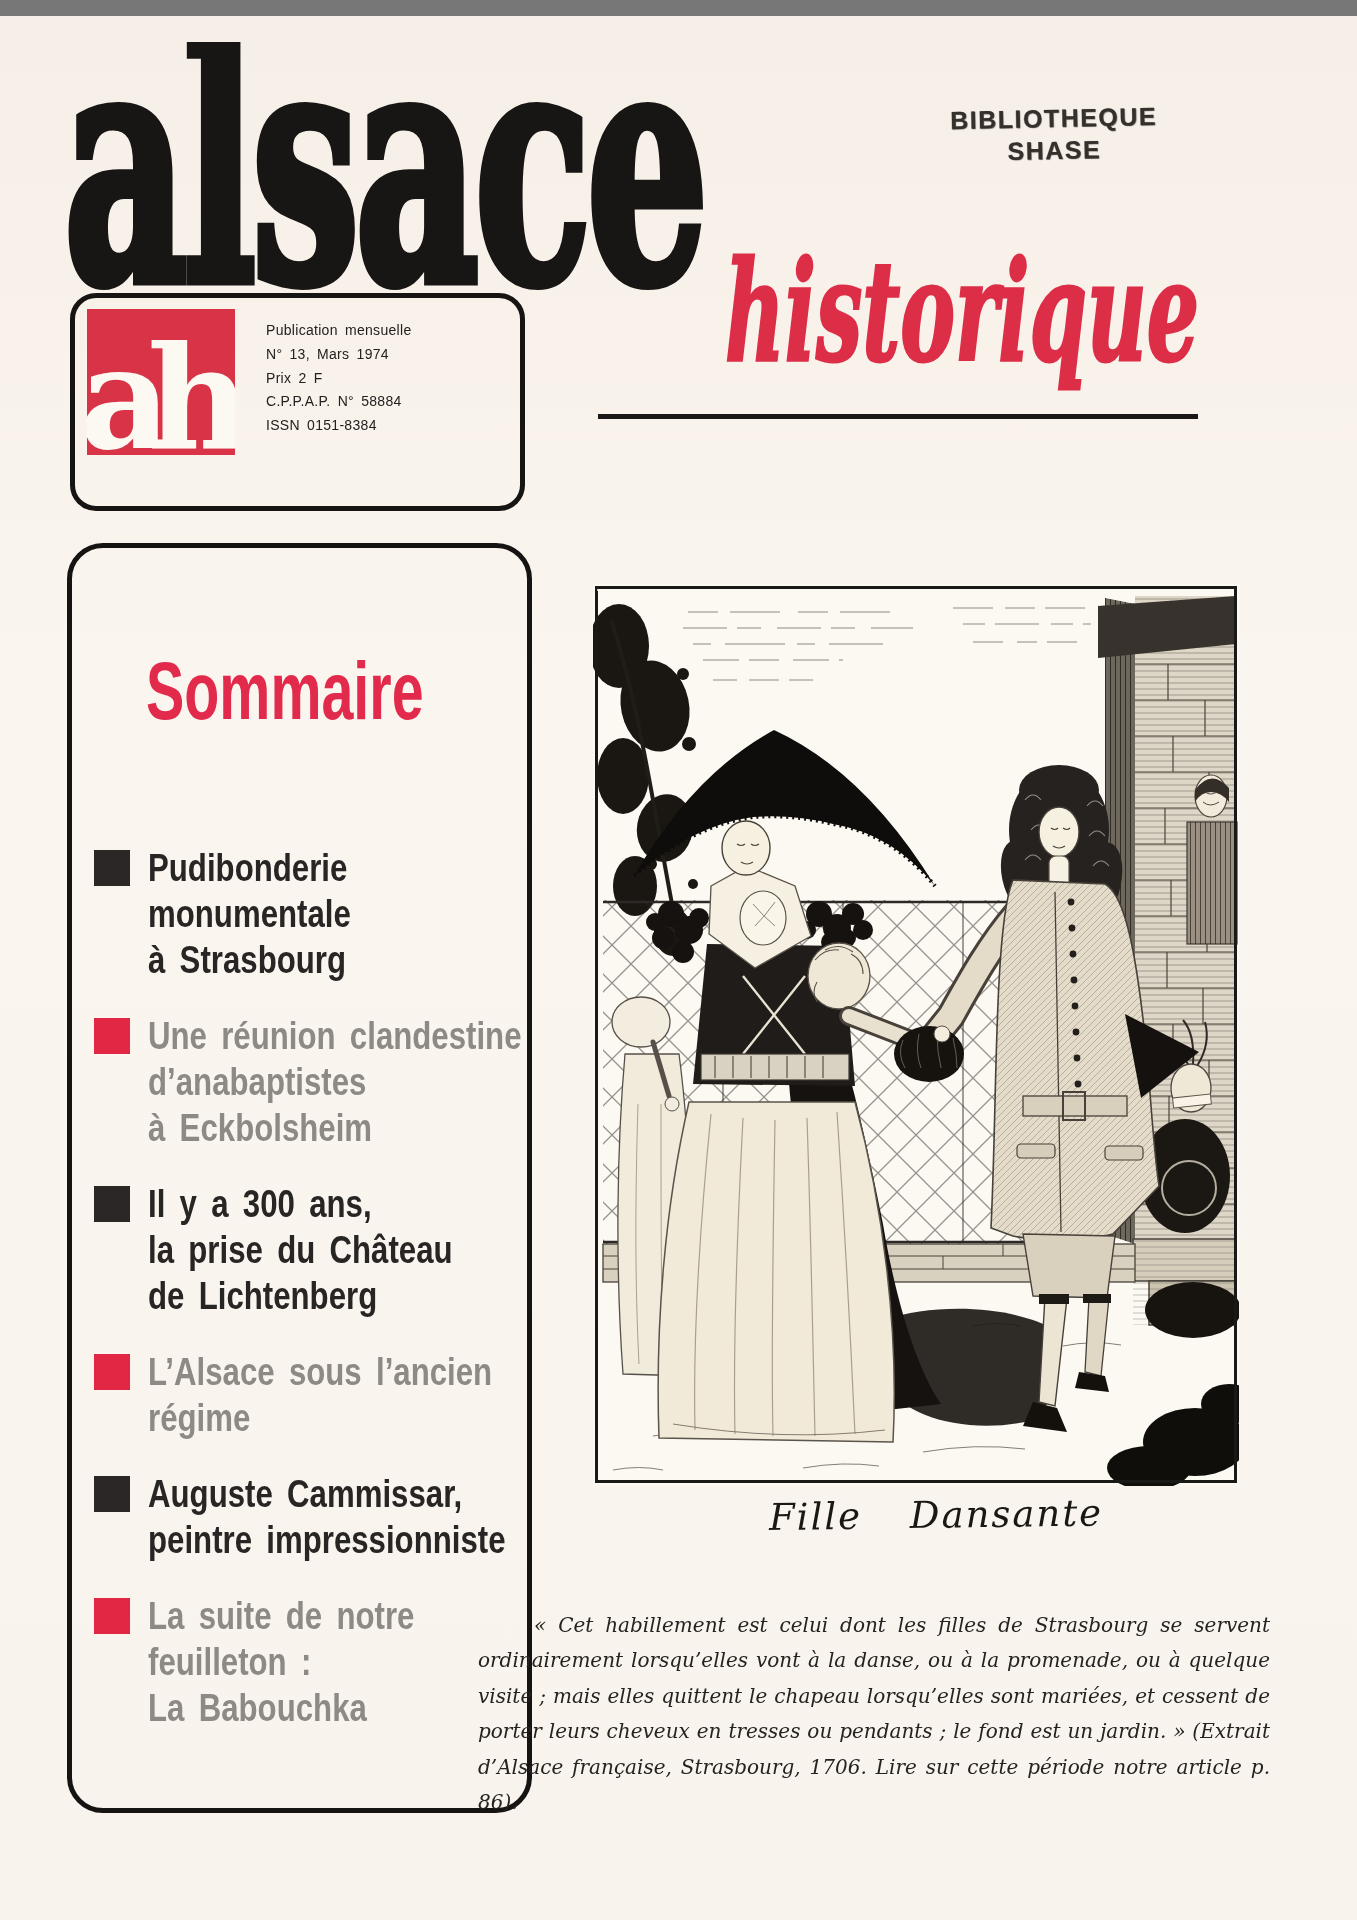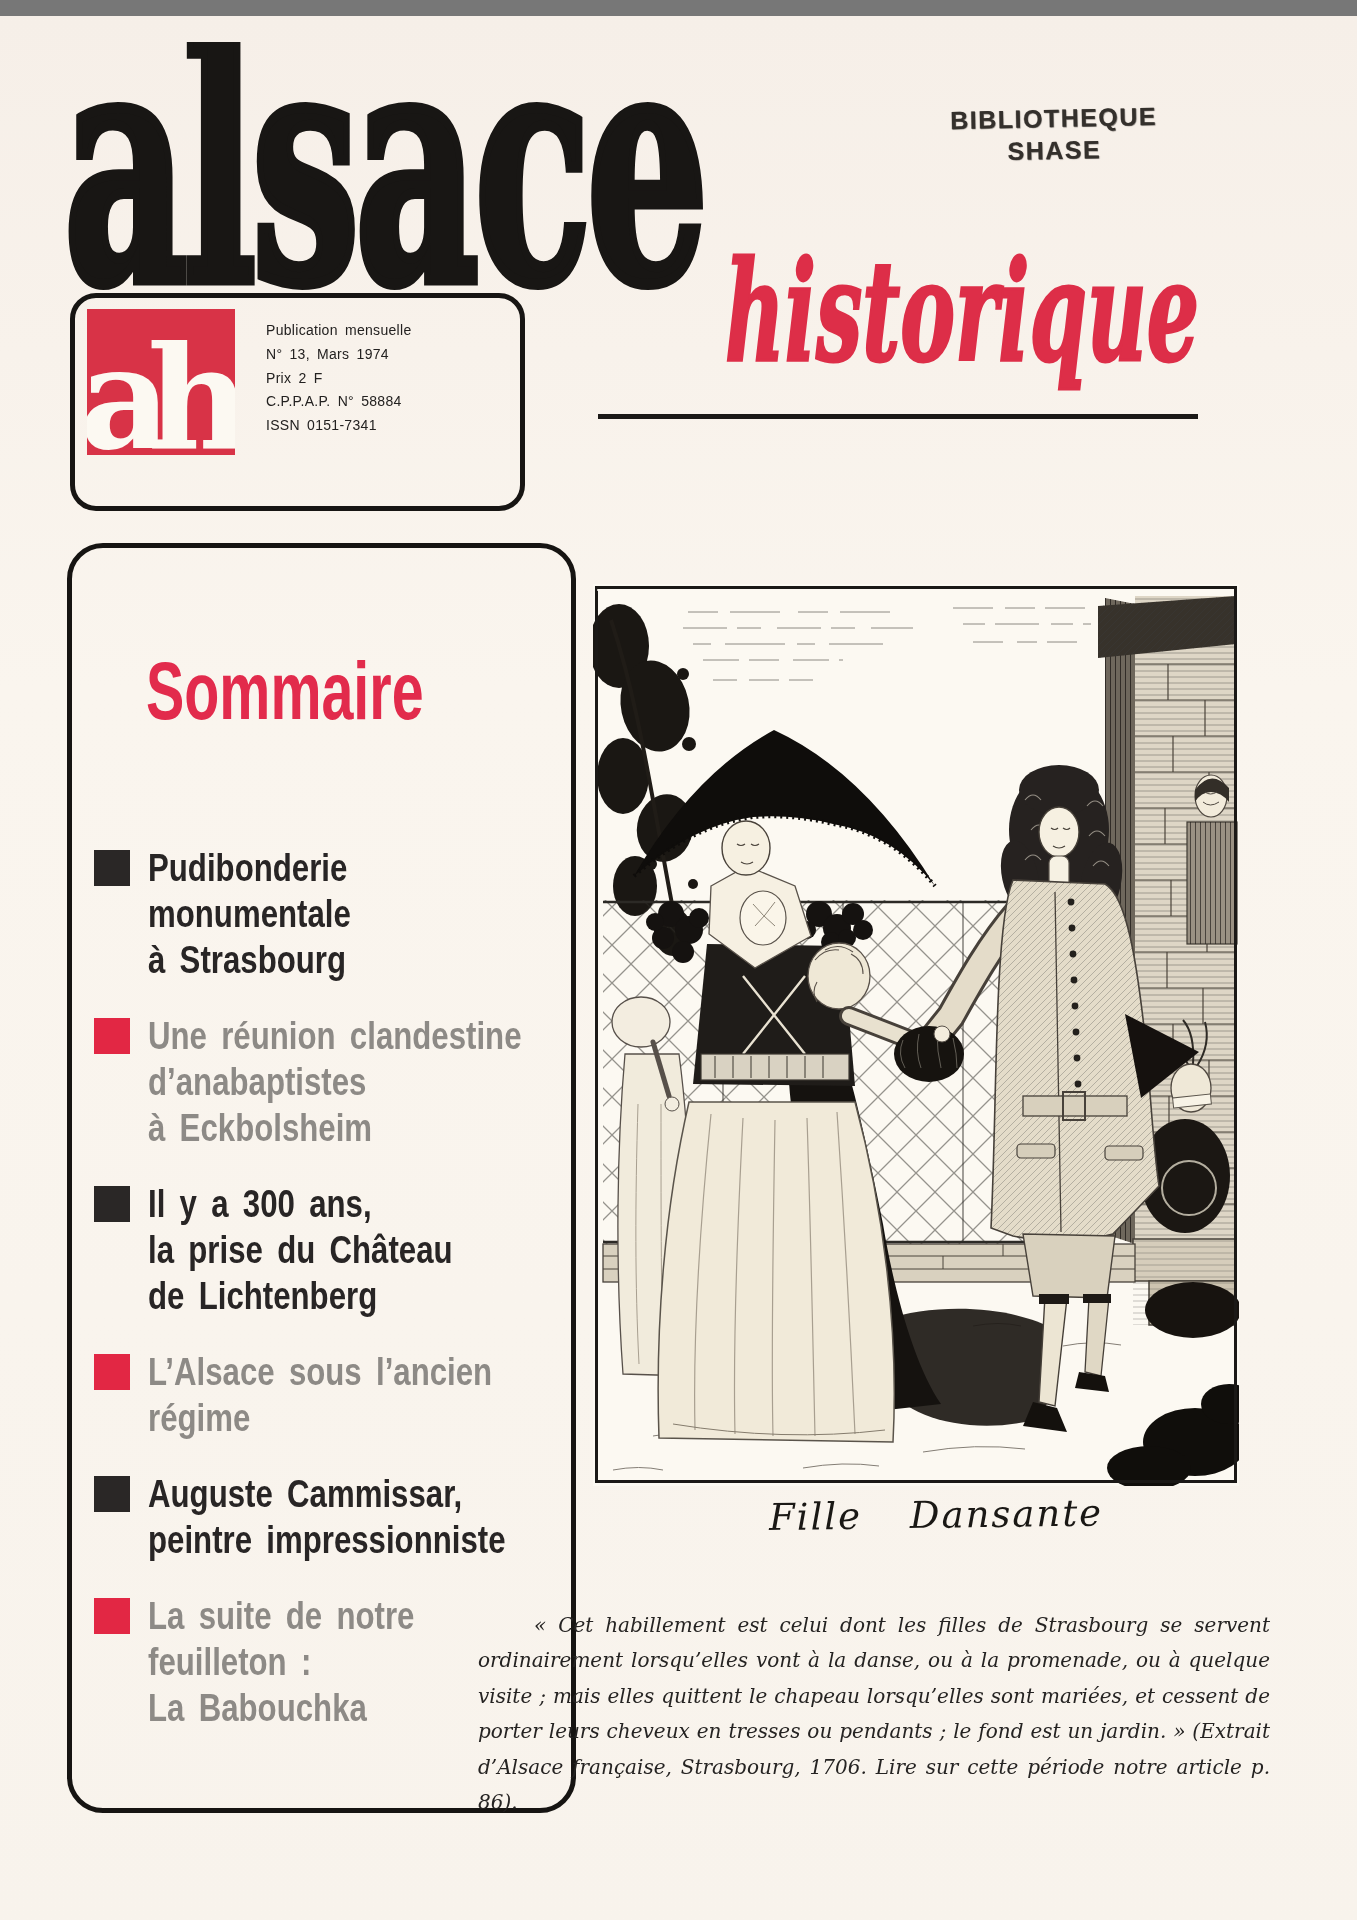--- a/index.html
+++ b/index.html
@@ -29,21 +29,21 @@
   .ah-square{
     position:absolute;left:12px;top:11px;width:148px;height:146px;background:#d83347;
     display:flex;align-items:flex-end;justify-content:center;overflow:hidden;
   }
   .ah-square span{
     font-family:"DejaVu Serif",serif;font-weight:bold;font-size:142px;line-height:1;
     color:#fcf9f2;letter-spacing:-0.17em;transform:translate(-8px,14px);
   }
   .pub-lines{position:absolute;left:191px;top:21px;font-size:14px;line-height:23.8px;color:#232120;letter-spacing:.3px;word-spacing:3px;}
   
-  .sommaire-box{position:absolute;left:67px;top:527px;width:509px;height:1270px;border:5px solid #161412;border-radius:36px;}
+  .sommaire-box{position:absolute;left:67px;top:527px;width:465px;height:1270px;border:5px solid #161412;border-radius:36px;}
   .sommaire-title{
     position:absolute;left:74px;top:102px;white-space:nowrap;
     font-weight:bold;font-size:82px;line-height:82px;color:#e22b4c;
     transform:scaleX(.70);transform-origin:left top;
   }
   .toc{position:absolute;left:22px;top:297px;list-style:none;display:flex;flex-direction:column;gap:30px;width:410px;}
   .toc-item{display:flex;align-items:flex-start;}
   .toc-marker{width:36px;height:36px;margin-top:5px;flex:none;}
   .marker-black{background:#2a2726;}
   .marker-red{background:#e22744;}
@@ -95,21 +95,21 @@
 
   <div class="pub-box">
     <div class="ah-square">
       <span>ah</span>
     </div>
     <div class="pub-lines">
       <div>Publication mensuelle</div>
       <div>N° 13, Mars 1974</div>
       <div>Prix 2 F</div>
       <div>C.P.P.A.P. N° 58884</div>
-      <div>ISSN 0151-7341</div>
+      <div>ISSN 0151-8384</div>
     </div>
   </div>
 
   <aside class="sommaire-box">
     <h2 class="sommaire-title">Sommaire</h2>
     <ul class="toc">
       <li class="toc-item">
         <span class="toc-marker marker-black"></span>
         <div class="toc-lines item-black">
           <div class="toc-line">Pudibonderie</div>

